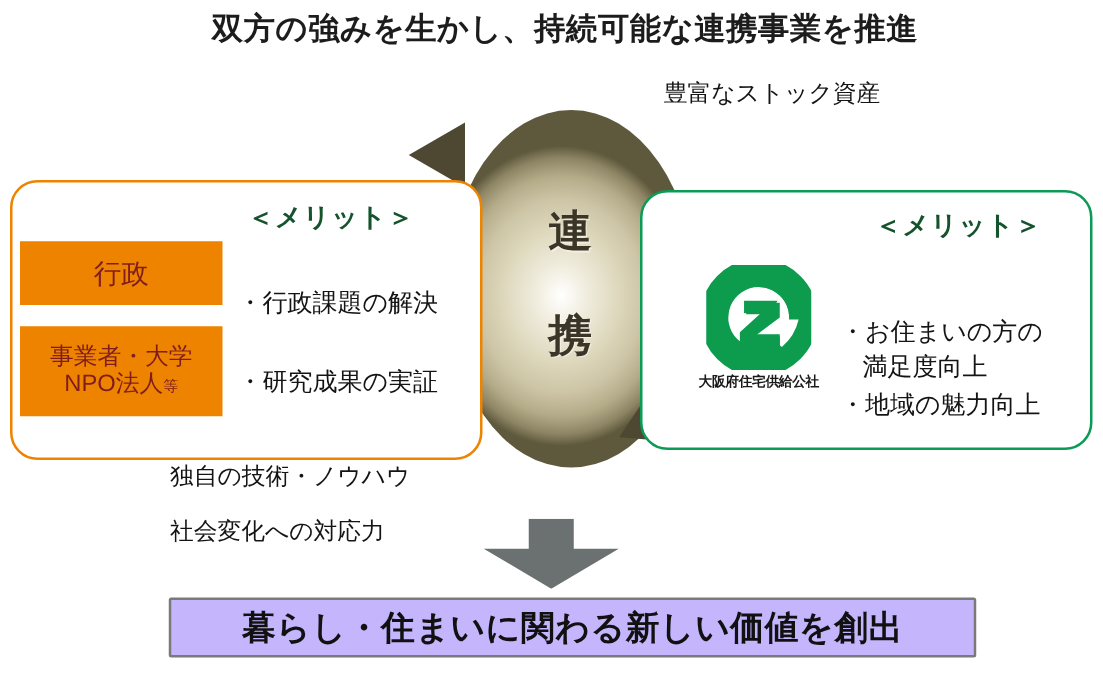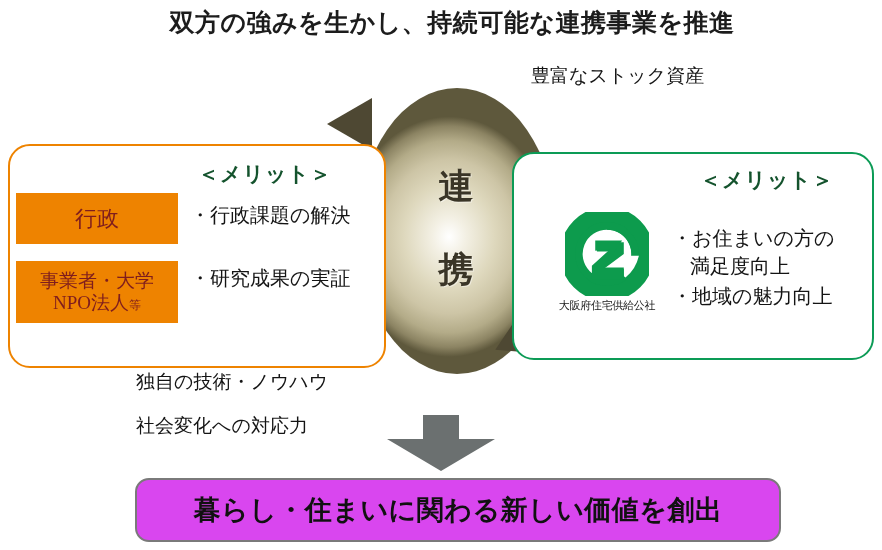--- a/index.html
+++ b/index.html
@@ -158,36 +158,36 @@
     left: 16px;
     top: 193px;
     width: 162px;
     height: 51px;
     font-size: 22px;
   }
   #tag-jigyosha {
     left: 16px;
     top: 261px;
     width: 162px;
-    height: 62px;
+    height: 72px;
     font-size: 19px;
-    font-family: Liberation Serif, serif;
   }
   #tag-jigyosha .line2 .small {
     font-size: 12px;
     vertical-align: baseline;
   }
 
   
   .benefits {
     position: absolute;
     font-size: 20px;
     color: #141414;
     line-height: 1.0;
     white-space: nowrap;
+    margin-top: 28px;
   }
   .benefits .row { margin-bottom: 14px; }
   #benefits-left-a { left: 190px; top: 205px; }
   #benefits-left-b { left: 190px; top: 268px; }
   #benefits-right  { left: 672px; top: 228px; }
   #benefits-right .row { margin-bottom: 10px; }
   #benefits-right .cont { padding-left: 18px; }
 
   
   #logo-wrap {
@@ -204,45 +204,45 @@
     width: 84px;
     height: 84px;
   }
   #logo-caption {
     position: absolute;
     left: 0;
     top: 86px;
     width: 118px;
     text-align: center;
     font-size: 11px;
-    font-weight: normal;
+    font-weight: bold;
     color: #1a1a1a;
     letter-spacing: -0.3px;
     white-space: nowrap;
   }
 
   
   #down-arrow {
     position: absolute;
     left: 383px;
     top: 415px;
     width: 116px;
     height: 56px;
   }
 
   
   #box-result {
     position: absolute;
     left: 135px;
     top: 478px;
     width: 646px;
-    height: 64px;
+    height: 48px;
     border: 2.5px solid #7a7a7a;
-    border-radius: 14px;
-    background: #d946ef;
+    border-radius: 2px;
+    background: #c4b5fd;
     box-sizing: border-box;
     display: flex;
     align-items: center;
     justify-content: center;
   }
   #result-text {
     font-size: 27px;
     font-weight: bold;
     color: #111111;
     white-space: nowrap;

